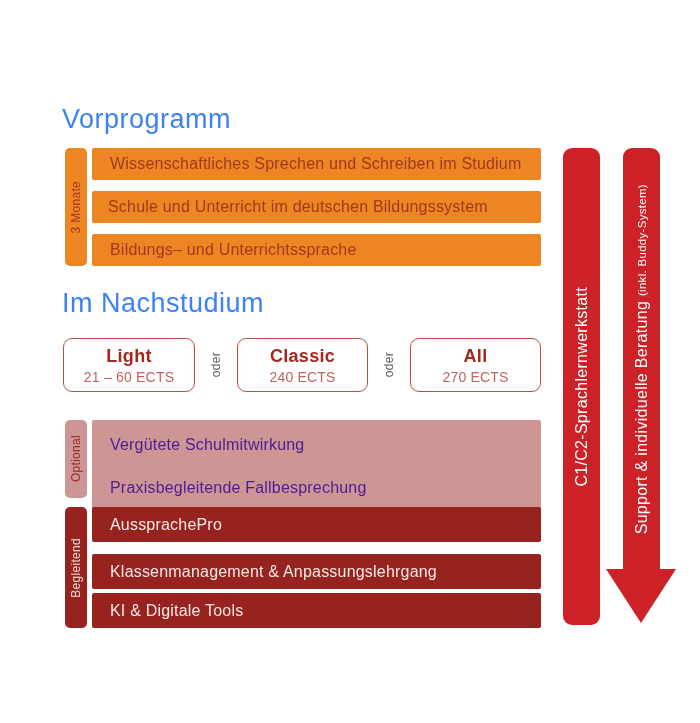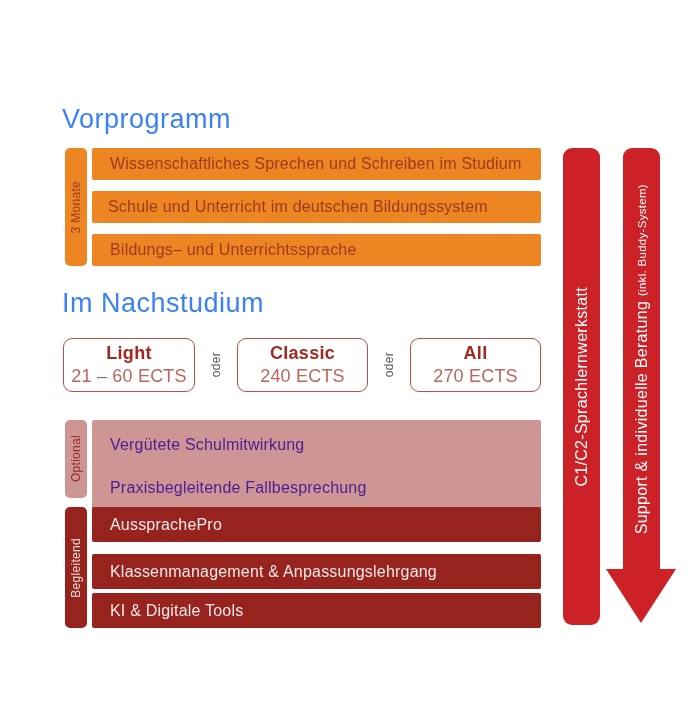--- a/index.html
+++ b/index.html
@@ -34,21 +34,21 @@
     writing-mode:vertical-rl; transform:rotate(180deg);
     font-size:12px; letter-spacing:0.3px; white-space:nowrap;
   }
 
   .option-box {
     position:absolute; top:338px; height:54px; background:#ffffff;
     border:1.5px solid #BC4F45; border-radius:9px; box-sizing:border-box;
     display:flex; flex-direction:column; align-items:center; justify-content:center;
   }
   .option-name { color:#A3281F; font-size:18px; font-weight:600; letter-spacing:0.3px; }
-  .option-ects { color:#BC655B; font-size:18px; margin-top:2px; letter-spacing:0.2px; }
+  .option-ects { color:#BC655B; font-size:14px; margin-top:2px; letter-spacing:0.2px; }
   .oder {
     position:absolute; top:338px; height:54px; width:42px;
     display:flex; align-items:center; justify-content:center; color:#5C5C5C;
   }
   .oder .vtext { font-size:12px; }
 
   .tallbar {
     position:absolute; top:148px; background:#CC2127; border-radius:9px;
     display:flex; align-items:center; justify-content:center;
   }

